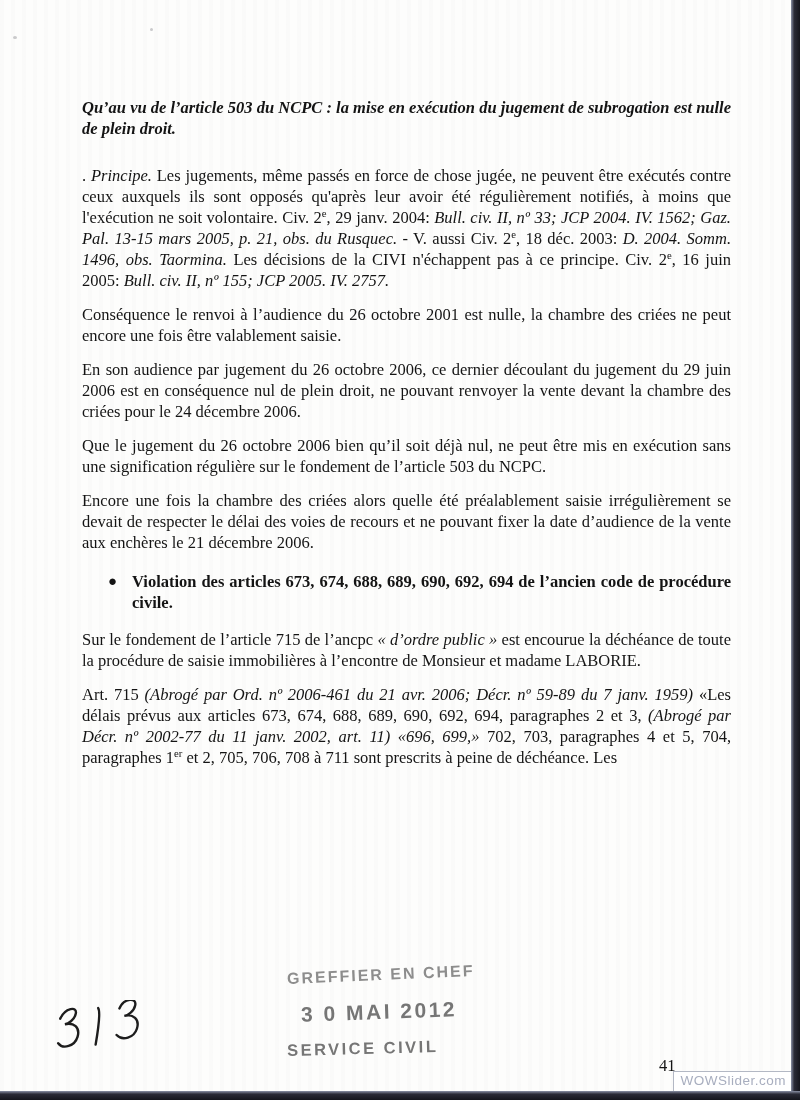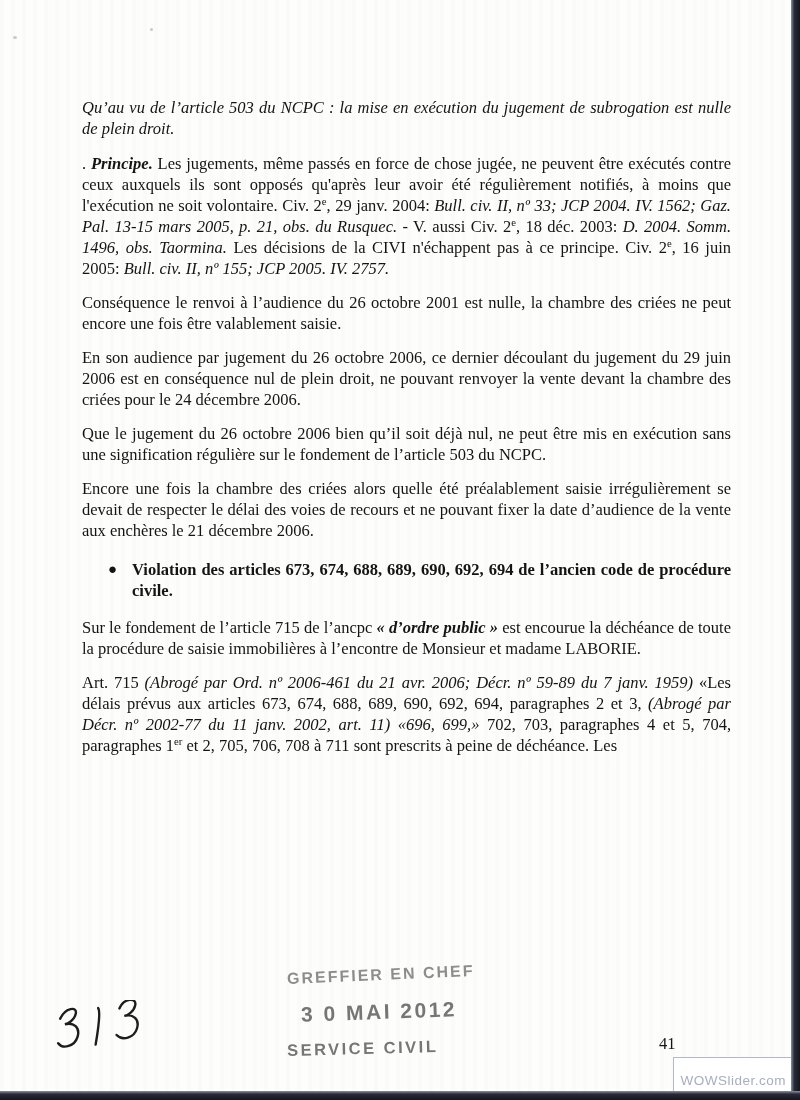--- a/index.html
+++ b/index.html
@@ -25,59 +25,59 @@
   }
   .content {
     position: relative;
     padding: 97px 69px 0 82px;
     font-size: 16.5px;
     line-height: 21px;
     z-index: 1;
   }
   .block { margin: 0 0 13px 0; text-align: justify; }
   .heading {
-    font-weight: normal;
+    font-weight: bold;
     font-style: italic;
-    margin-bottom: 14px;
+    margin-bottom: 26px;
   }
   .bullet {
     display: flex;
     padding-left: 26px;
     margin: 18px 0 16px 0;
     font-weight: bold;
   }
   .bullet-dot {
     flex: 0 0 24px;
     font-size: 15px;
     line-height: 21px;
   }
   .bullet-text { flex: 1; text-align: justify; }
   .seg-b  { font-weight: bold; }
   .seg-i  { font-style: italic; }
-  .seg-bi { font-weight: bold; font-style: italic; }
+  .seg-bi { font-weight: normal; font-style: italic; }
   .seg-u  { }
   sup.seg-sup { font-size: 0.65em; line-height: 0; }
 
   
   .stamp {
     position: absolute;
     font-family: "Liberation Sans", sans-serif;
     font-weight: bold;
     color: var(--stamp-color, #5f5f5f);
     white-space: nowrap;
     z-index: 2;
     opacity: 0.85;
   }
   .stamp-line1 { left: 287px; top: 966px; font-size: 16px; letter-spacing: 2px; transform: rotate(-2.5deg); opacity: 0.7; }
   .stamp-line2 { left: 301px; top: 1000px; font-size: 21px; letter-spacing: 2.5px; transform: rotate(-2deg); }
   .stamp-line3 { left: 287px; top: 1039px; font-size: 16.5px; letter-spacing: 2.5px; transform: rotate(-1.5deg); }
 
   .page-number {
     position: absolute;
-    left: 659px; top: 1034px;
+    left: 659px; top: 1056px;
     font-size: 16.5px;
     z-index: 2;
   }
   .handwritten {
     position: absolute;
     left: 50px; top: 1000px;
     z-index: 2;
   }
 
   
@@ -98,21 +98,21 @@
   .watermark {
     position: absolute;
     right: 9px; bottom: 9px;
     background: #ffffff;
     border-top: 1px solid #b3b8c4;
     border-left: 1px solid #b3b8c4;
     color: var(--watermark-color, #a8aebf);
     font-family: "Liberation Sans", sans-serif;
     font-size: 13.5px;
     letter-spacing: 0.5px;
-    padding: 15px 5px 3px 6px;
+    padding: 1px 5px 3px 6px;
     z-index: 4;
     text-decoration: none;
   }
   .speck {
     position: absolute;
     background: rgba(110,110,115,0.35);
     border-radius: 50%;
     z-index: 1;
   }
   .speck-1 { left: 13px; top: 36px; width: 4px; height: 3px; }

